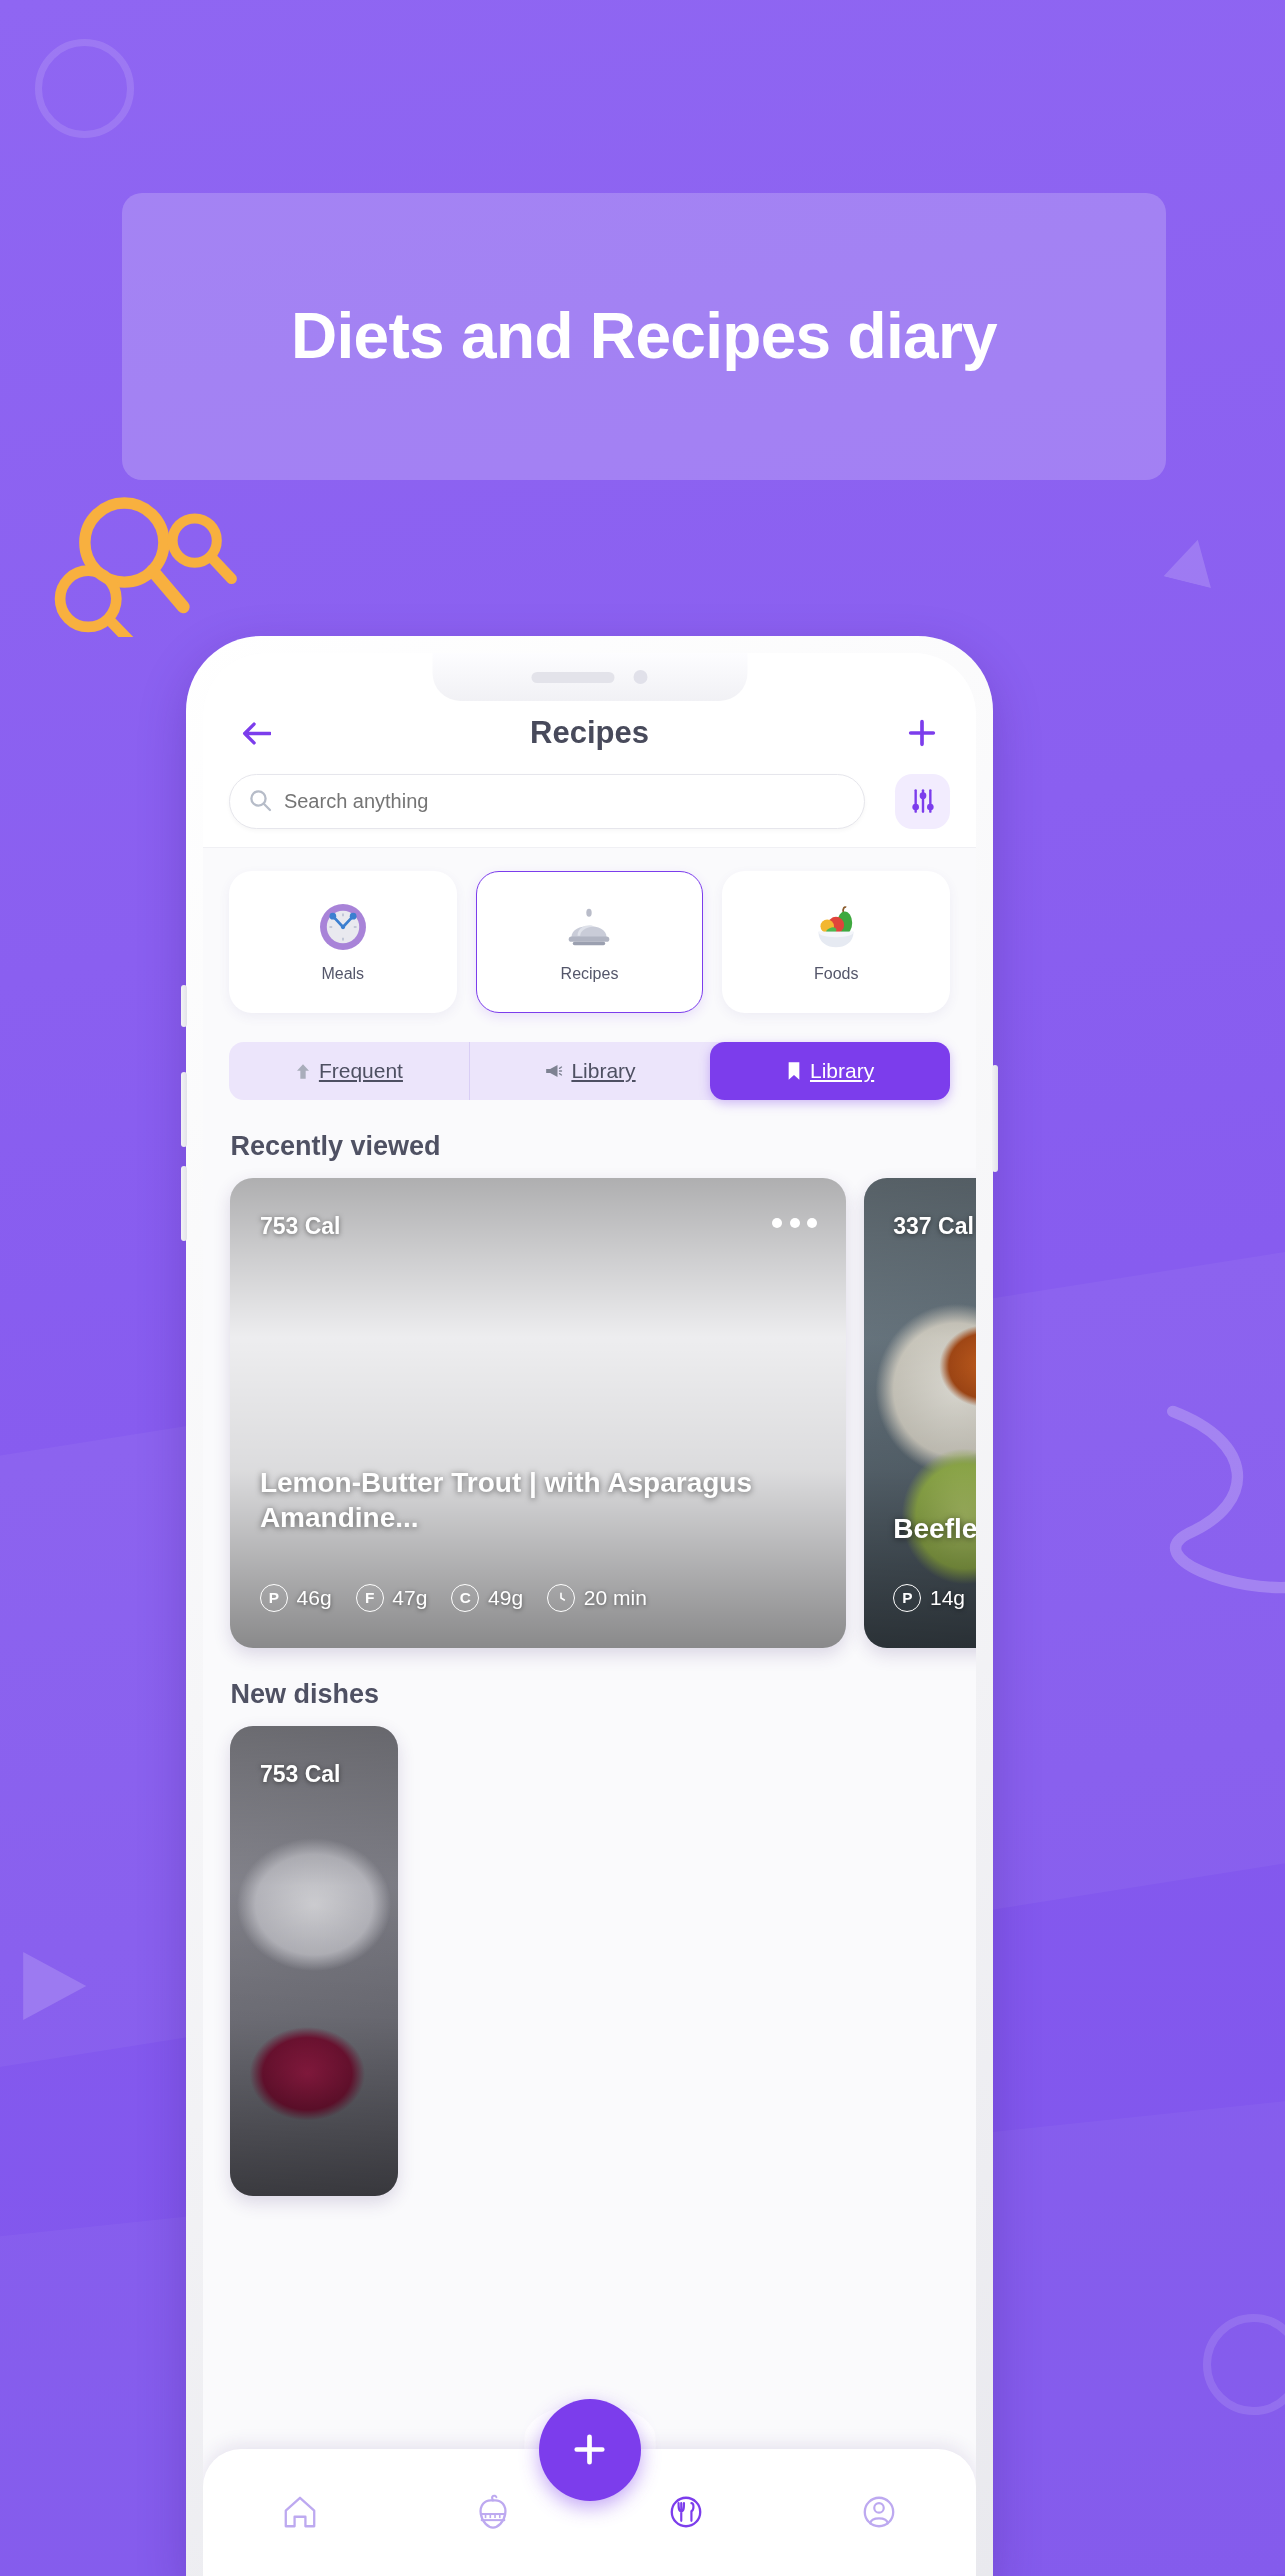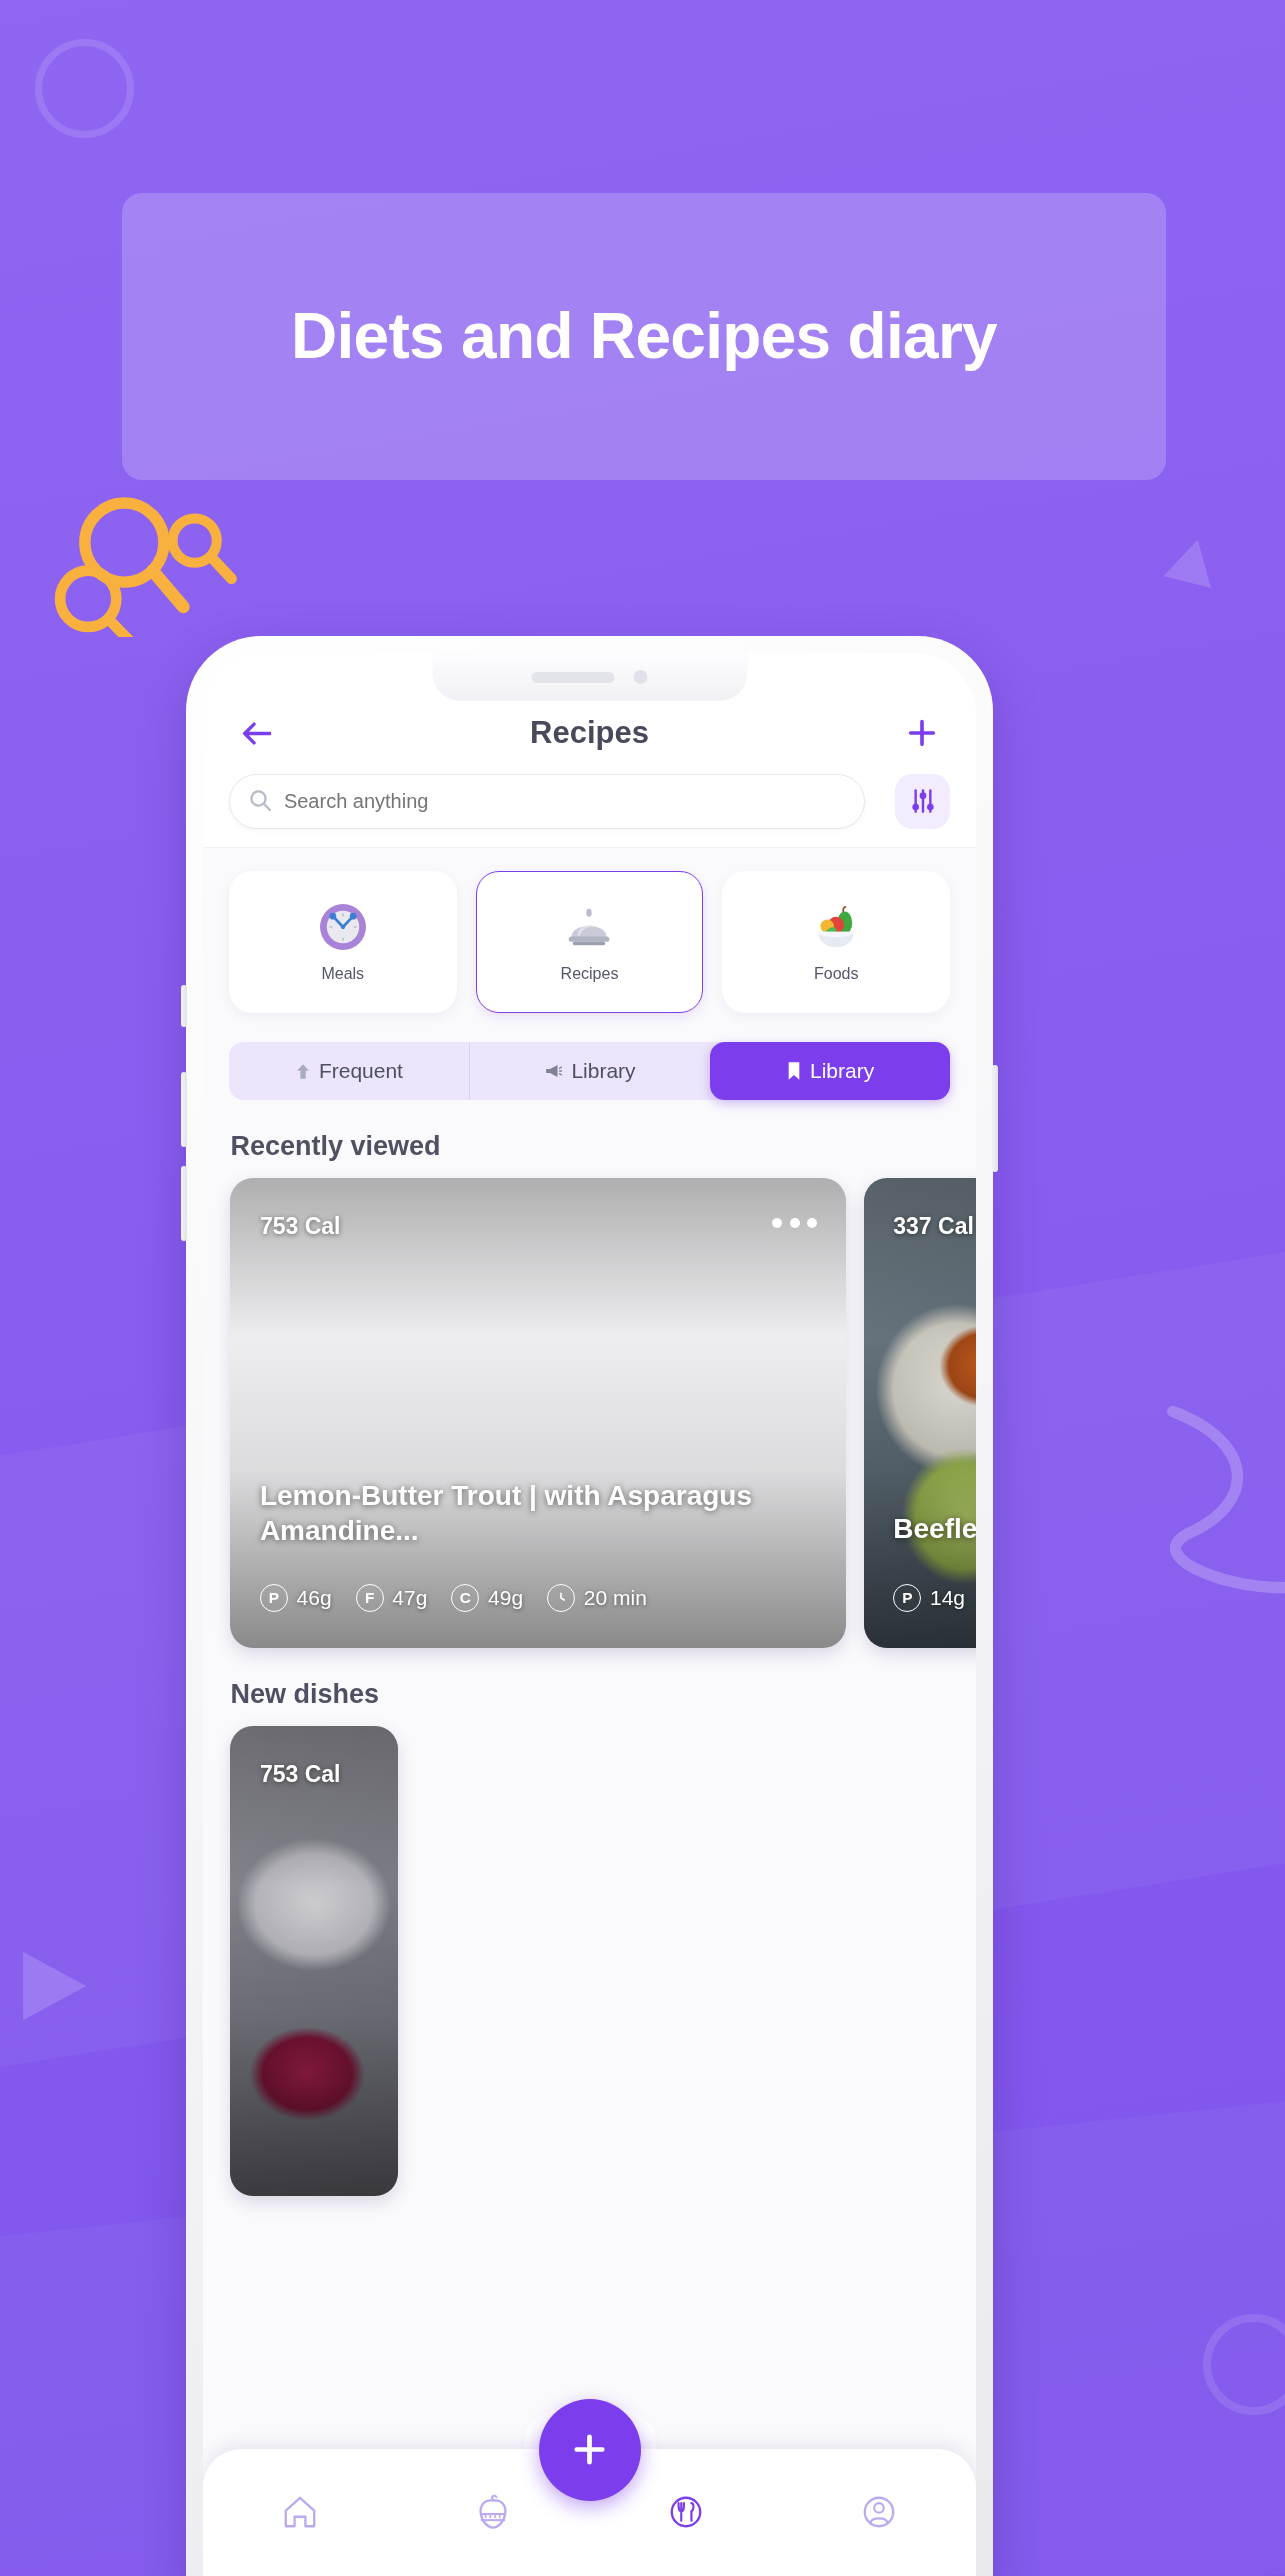--- a/index.html
+++ b/index.html
@@ -158,21 +158,21 @@
   .cat-ico { width: 52px; height: 52px; display: flex; align-items: center; justify-content: center; }
 
   
   .seg-wrap { margin: 29.5px 25.5px 0 25.5px; }
   .segmented {
     display: flex; align-items: stretch;
     background: #ece5fb; border-radius: 14.8px; height: 58px; position: relative;
   }
   .seg {
     flex: 1; display: flex; align-items: center; justify-content: center; gap: 8px;
-    font-size: 21px; color: #4e5062;
+    font-size: 21px; color: #4e5062; text-decoration: underline;
   }
   .seg:nth-child(2) { border-left: 1.3px solid #d9cef5; }
   .seg.active {
     background: #7c3dec; color: #ffffff; border-radius: 14.8px;
     box-shadow: 0 3.4px 10.7px rgba(124,61,236,0.35);
     border-left: 0;
   }
   .seg svg { display: block; }
 
   .section-title {
@@ -197,21 +197,21 @@
     position: absolute; left: 29.5px; top: 35px;
     color: #ffffff; font-size: 23px; font-weight: 700;
     text-shadow: 0 1.3px 5.4px rgba(0,0,0,0.5);
   }
   .dots {
     position: absolute; right: 29.5px; top: 40px;
     display: flex; gap: 7.4px;
   }
   .dots i { width: 10px; height: 10px; background: #ffffff; border-radius: 50%; display: block; }
   .rtitle {
-    position: absolute; left: 29.5px; right: 29.5px; bottom: 99px;
+    position: absolute; left: 29.5px; right: 29.5px; bottom: 112px;
     color: #ffffff; font-size: 28px; font-weight: 700; line-height: 1.28;
     text-shadow: 0 1.3px 6.7px rgba(0,0,0,0.55);
   }
   .rcard.narrow .rtitle { bottom: 101px; white-space: nowrap; }
   .macros {
     position: absolute; left: 29.5px; bottom: 36px;
     display: flex; align-items: center; gap: 24px;
   }
   .macro { display: flex; align-items: center; gap: 8.7px; }
   .macro .badge {

